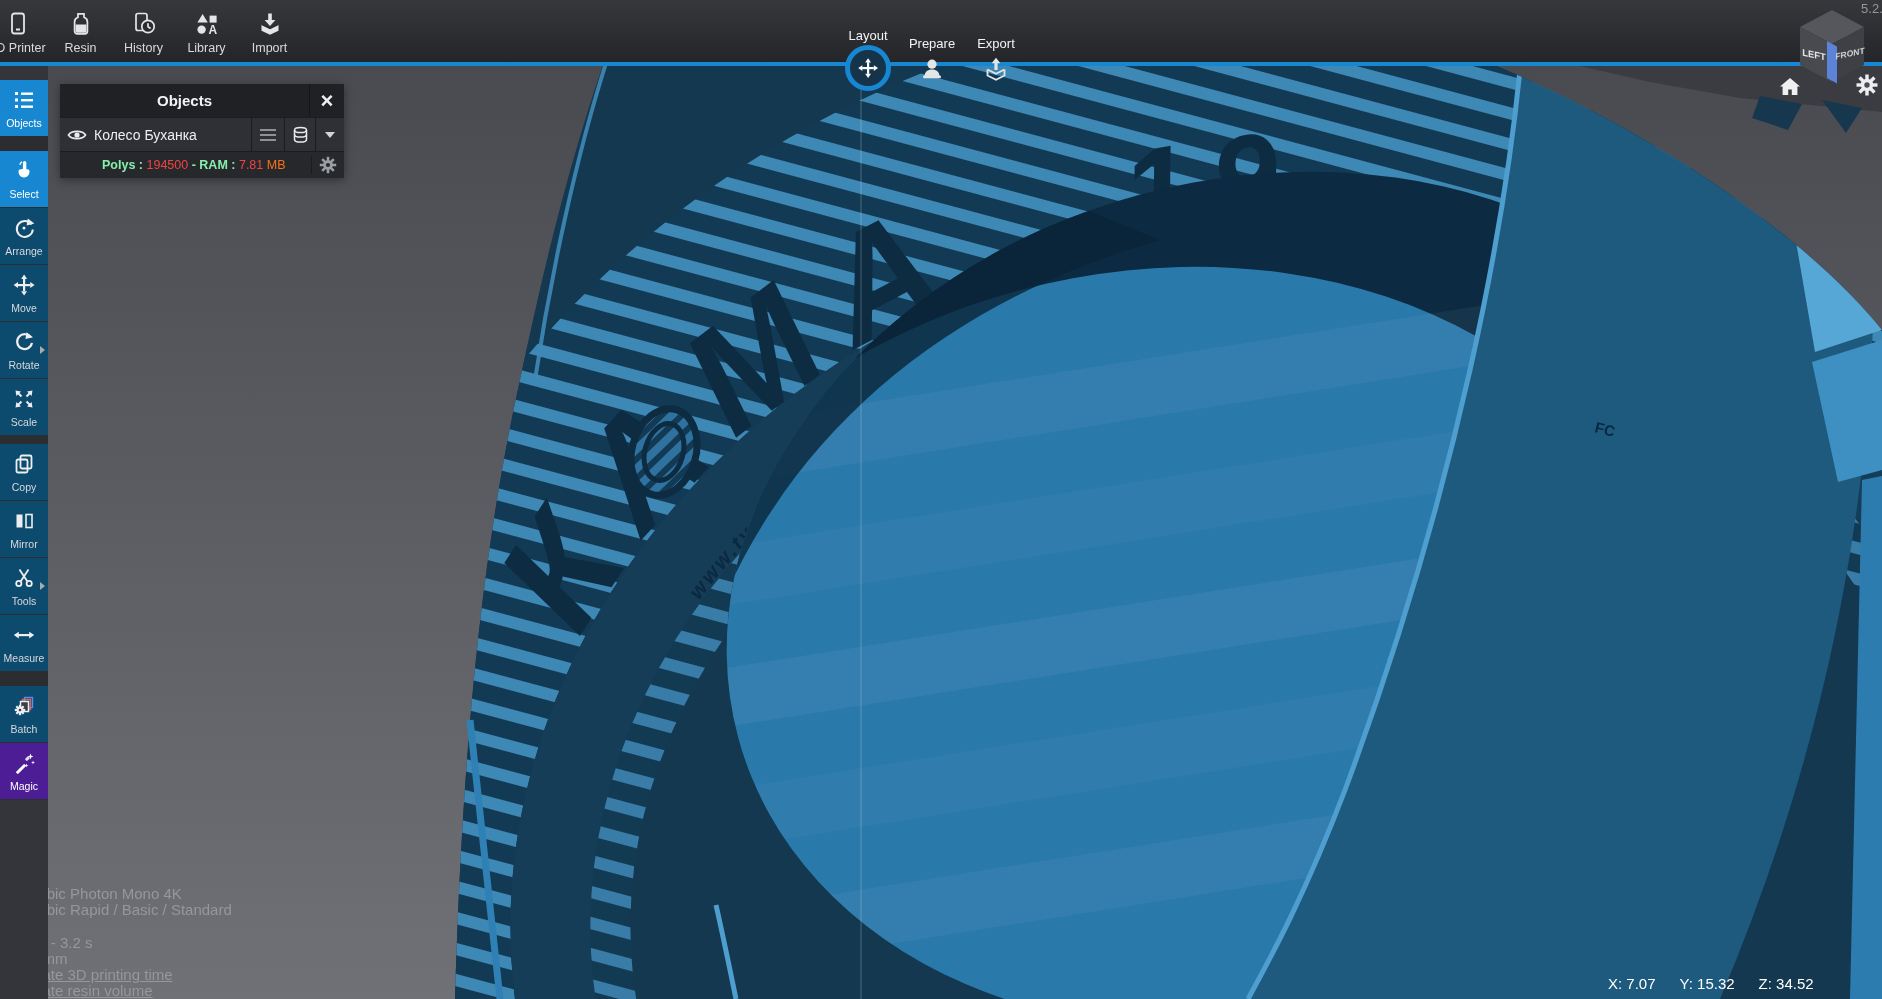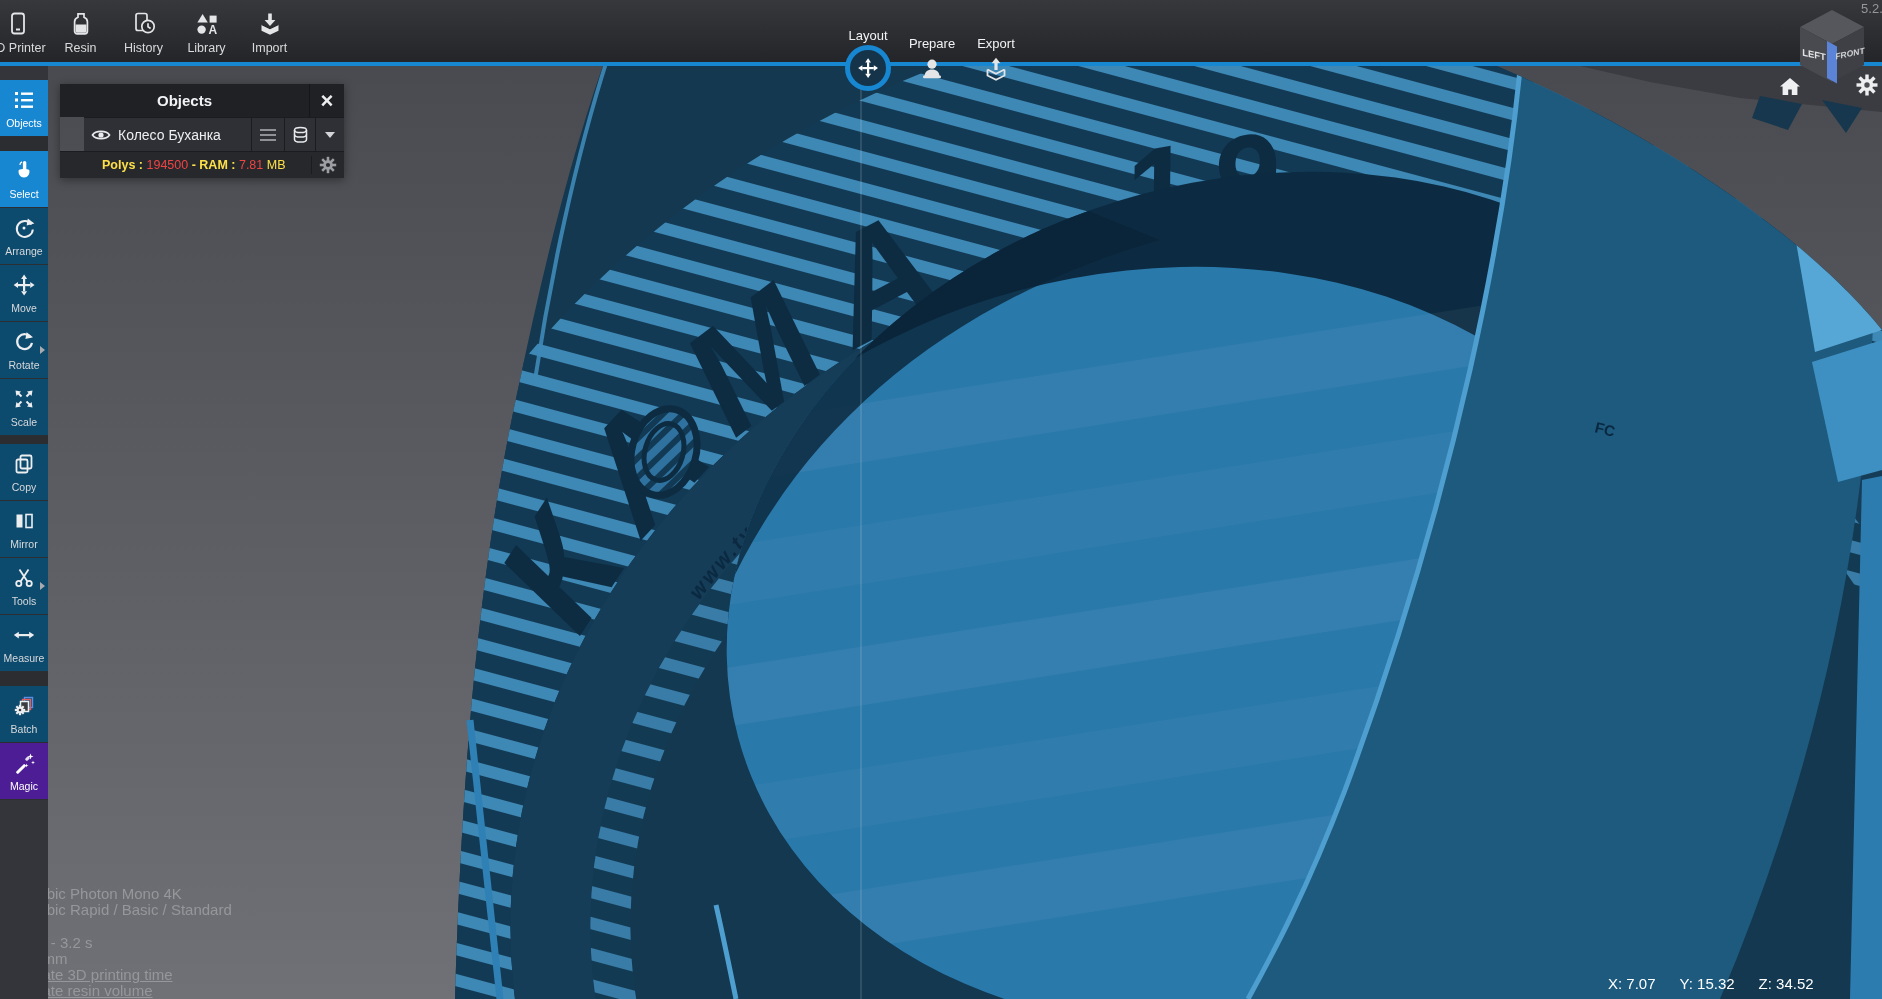--- a/index.html
+++ b/index.html
@@ -38,35 +38,35 @@
   .sub-arrow{position:absolute;right:3px;top:24px;width:0;height:0;
     border-left:5px solid #a8aaae;border-top:4px solid transparent;border-bottom:4px solid transparent;}
 
   
   #objects-panel{position:absolute;left:60px;top:84px;width:284px;z-index:25;
     box-shadow:0 2px 9px rgba(0,0,0,.4);}
   .op-header{height:33px;background:#202124;display:flex;align-items:center;}
   .op-title{flex:1;text-align:center;color:#f2f3f5;font-weight:bold;font-size:15px;}
   .op-close{width:34px;height:100%;display:flex;align-items:center;justify-content:center;
     color:#eceef0;font-size:22px;font-weight:bold;border-left:1px solid #151618;cursor:pointer;}
-  .op-row{height:33px;background:#2f3035;display:flex;align-items:center;border-top:1px solid #1b1c1f;margin-left:24px;}
+  .op-row{height:33px;background:#2f3035;display:flex;align-items:center;border-top:1px solid #1b1c1f;}
   .op-eye{width:34px;display:flex;justify-content:center;cursor:pointer;}
   .op-name{flex:1;color:#eceef0;font-size:14px;white-space:nowrap;overflow:hidden;cursor:text;}
   .op-btn{height:100%;display:flex;align-items:center;justify-content:center;cursor:pointer;}
   .op-lines{width:32px;border-left:1px solid #1b1c1f;}
   .op-cyl{width:30px;border-left:1px solid #1b1c1f;border-right:1px solid #1b1c1f;}
   .op-chev{width:28px;}
   .chev-down{width:0;height:0;border-top:6px solid #d2d4d7;
     border-left:5px solid transparent;border-right:5px solid transparent;}
   .op-stats{height:26px;background:#27282c;display:flex;align-items:center;
     border-top:1px solid #1b1c1f;font-size:12.5px;}
   .op-stats .txt{flex:1;padding-left:42px;white-space:nowrap;}
-  .st-b{color:#fde047;font-weight:bold;}
+  .st-b{color:#86efac;font-weight:bold;}
   .st-v{color:#ef4444;}
-  .st-u{color:#fde047;}
+  .st-u{color:#f97316;}
   .op-gear{width:32px;display:flex;justify-content:center;border-left:1px solid #1b1c1f;cursor:pointer;}
 
   
   #printer-info{position:absolute;left:5px;top:886px;z-index:15;color:#95979b;
     font-size:15px;line-height:16.2px;}
   #printer-info .pi-link{text-decoration:underline;cursor:pointer;display:block;}
   #coords{position:absolute;left:1608px;top:975px;z-index:15;color:#ffffff;font-size:15px;display:flex;}
   #coords span{margin-right:24px;white-space:nowrap;}
   #viewcube{position:absolute;left:1786px;top:3px;z-index:40;cursor:pointer;}
   #home-btn{position:absolute;left:1779px;top:77px;z-index:15;cursor:pointer;}

